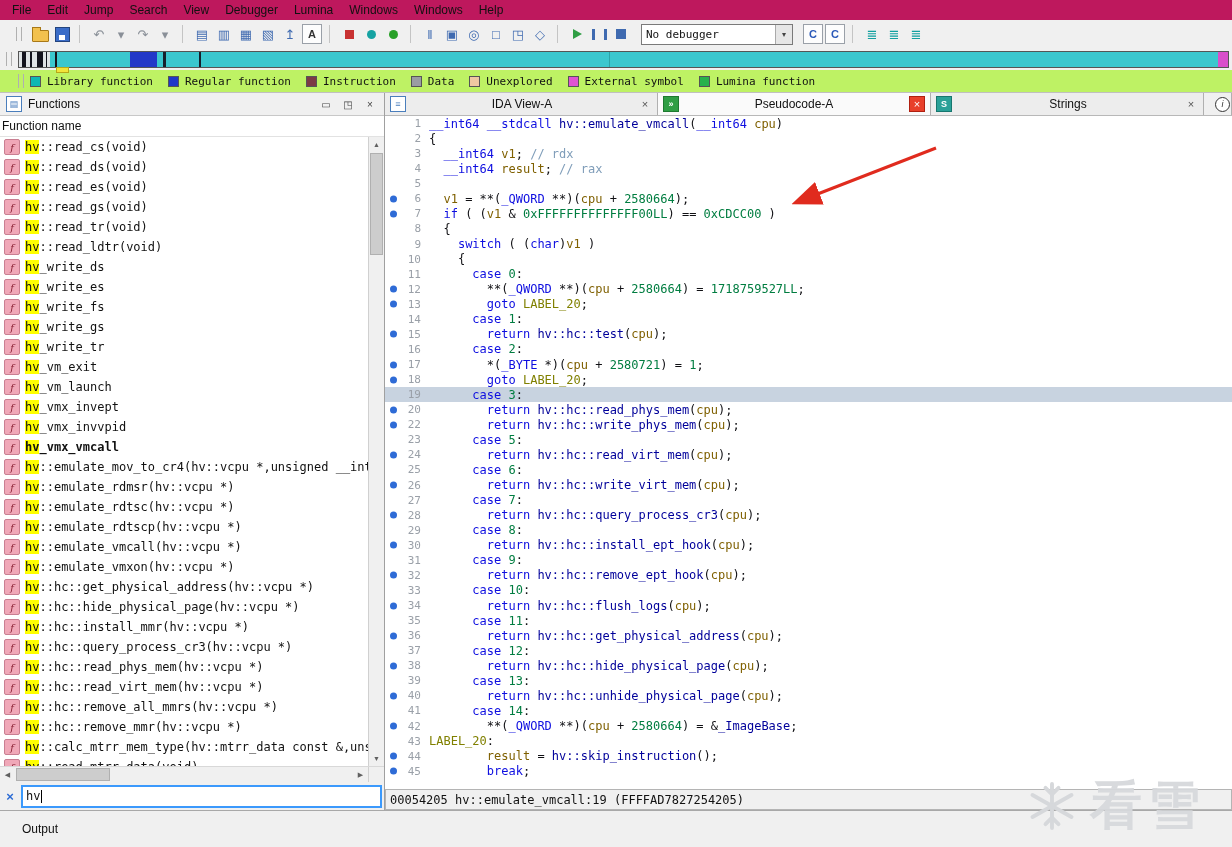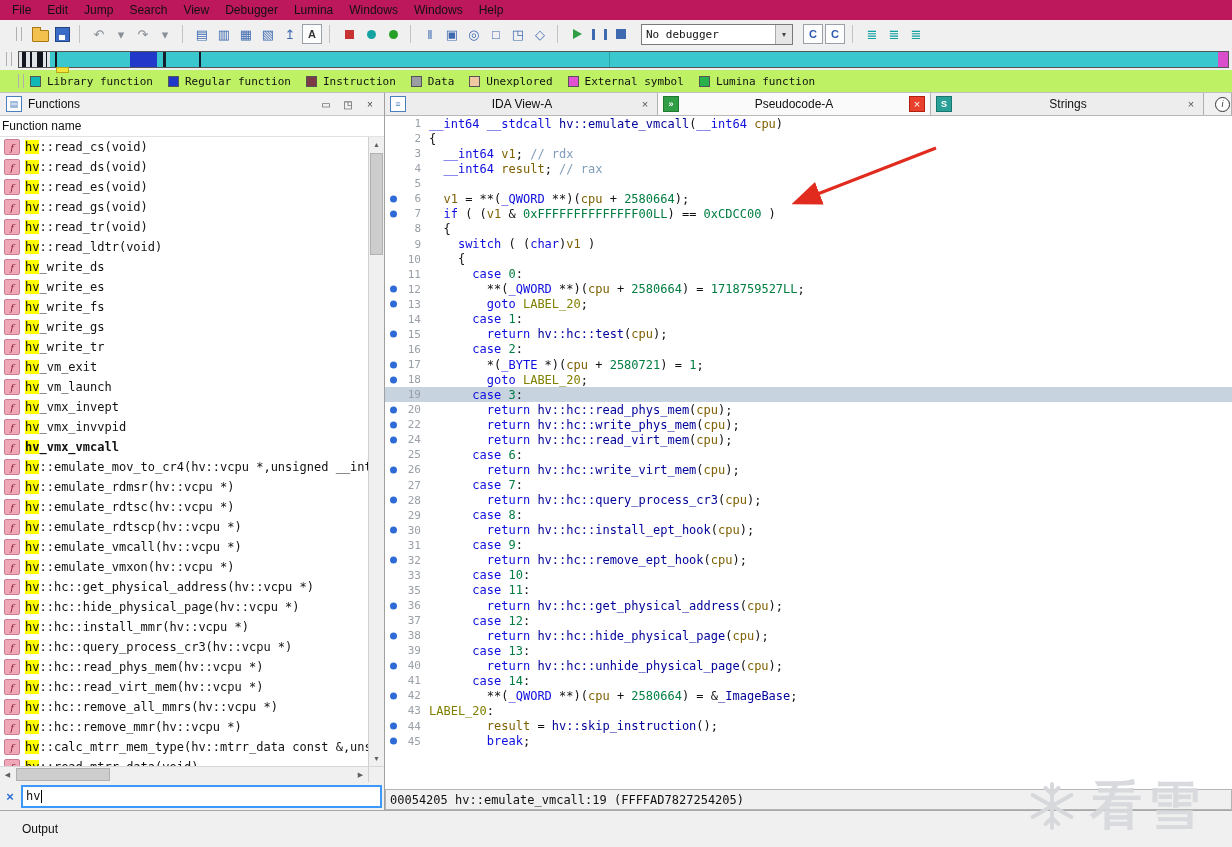--- a/index.html
+++ b/index.html
@@ -349,30 +349,32 @@
           <div class="code-line"><div class="gutter"><span class="bp-dot"></span><span class="lineno">12</span></div><span class="code-text"><span class="tk-p">        **(</span><span class="tk-t">_QWORD</span><span class="tk-p"> **)(</span><span class="tk-v">cpu</span><span class="tk-p"> + </span><span class="tk-nu">2580664</span><span class="tk-p">) = </span><span class="tk-nu">1718759527LL</span><span class="tk-p">;</span></span></div>
           <div class="code-line"><div class="gutter"><span class="bp-dot"></span><span class="lineno">13</span></div><span class="code-text"><span class="tk-p">        </span><span class="tk-k">goto</span><span class="tk-p"> </span><span class="tk-l">LABEL_20</span><span class="tk-p">;</span></span></div>
           <div class="code-line"><div class="gutter"><span class="lineno">14</span></div><span class="code-text"><span class="tk-p">      </span><span class="tk-k">case</span><span class="tk-p"> </span><span class="tk-nu">1</span><span class="tk-p">:</span></span></div>
           <div class="code-line"><div class="gutter"><span class="bp-dot"></span><span class="lineno">15</span></div><span class="code-text"><span class="tk-p">        </span><span class="tk-k">return</span><span class="tk-p"> </span><span class="tk-f">hv::hc::test</span><span class="tk-p">(</span><span class="tk-v">cpu</span><span class="tk-p">);</span></span></div>
           <div class="code-line"><div class="gutter"><span class="lineno">16</span></div><span class="code-text"><span class="tk-p">      </span><span class="tk-k">case</span><span class="tk-p"> </span><span class="tk-nu">2</span><span class="tk-p">:</span></span></div>
           <div class="code-line"><div class="gutter"><span class="bp-dot"></span><span class="lineno">17</span></div><span class="code-text"><span class="tk-p">        *(</span><span class="tk-t">_BYTE</span><span class="tk-p"> *)(</span><span class="tk-v">cpu</span><span class="tk-p"> + </span><span class="tk-nu">2580721</span><span class="tk-p">) = </span><span class="tk-nu">1</span><span class="tk-p">;</span></span></div>
           <div class="code-line"><div class="gutter"><span class="bp-dot"></span><span class="lineno">18</span></div><span class="code-text"><span class="tk-p">        </span><span class="tk-k">goto</span><span class="tk-p"> </span><span class="tk-l">LABEL_20</span><span class="tk-p">;</span></span></div>
           <div class="code-line cur"><div class="gutter"><span class="lineno">19</span></div><span class="code-text"><span class="tk-p">      </span><span class="tk-k">case</span><span class="tk-p"> </span><span class="tk-nu">3</span><span class="tk-p">:</span></span></div>
           <div class="code-line"><div class="gutter"><span class="bp-dot"></span><span class="lineno">20</span></div><span class="code-text"><span class="tk-p">        </span><span class="tk-k">return</span><span class="tk-p"> </span><span class="tk-f">hv::hc::read_phys_mem</span><span class="tk-p">(</span><span class="tk-v">cpu</span><span class="tk-p">);</span></span></div>
           <div class="code-line"><div class="gutter"><span class="bp-dot"></span><span class="lineno">22</span></div><span class="code-text"><span class="tk-p">        </span><span class="tk-k">return</span><span class="tk-p"> </span><span class="tk-f">hv::hc::write_phys_mem</span><span class="tk-p">(</span><span class="tk-v">cpu</span><span class="tk-p">);</span></span></div>
+          <div class="code-line"><div class="gutter"><span class="lineno">23</span></div><span class="code-text"><span class="tk-p">      </span><span class="tk-k">case</span><span class="tk-p"> </span><span class="tk-nu">5</span><span class="tk-p">:</span></span></div>
           <div class="code-line"><div class="gutter"><span class="bp-dot"></span><span class="lineno">24</span></div><span class="code-text"><span class="tk-p">        </span><span class="tk-k">return</span><span class="tk-p"> </span><span class="tk-f">hv::hc::read_virt_mem</span><span class="tk-p">(</span><span class="tk-v">cpu</span><span class="tk-p">);</span></span></div>
           <div class="code-line"><div class="gutter"><span class="lineno">25</span></div><span class="code-text"><span class="tk-p">      </span><span class="tk-k">case</span><span class="tk-p"> </span><span class="tk-nu">6</span><span class="tk-p">:</span></span></div>
           <div class="code-line"><div class="gutter"><span class="bp-dot"></span><span class="lineno">26</span></div><span class="code-text"><span class="tk-p">        </span><span class="tk-k">return</span><span class="tk-p"> </span><span class="tk-f">hv::hc::write_virt_mem</span><span class="tk-p">(</span><span class="tk-v">cpu</span><span class="tk-p">);</span></span></div>
           <div class="code-line"><div class="gutter"><span class="lineno">27</span></div><span class="code-text"><span class="tk-p">      </span><span class="tk-k">case</span><span class="tk-p"> </span><span class="tk-nu">7</span><span class="tk-p">:</span></span></div>
           <div class="code-line"><div class="gutter"><span class="bp-dot"></span><span class="lineno">28</span></div><span class="code-text"><span class="tk-p">        </span><span class="tk-k">return</span><span class="tk-p"> </span><span class="tk-f">hv::hc::query_process_cr3</span><span class="tk-p">(</span><span class="tk-v">cpu</span><span class="tk-p">);</span></span></div>
           <div class="code-line"><div class="gutter"><span class="lineno">29</span></div><span class="code-text"><span class="tk-p">      </span><span class="tk-k">case</span><span class="tk-p"> </span><span class="tk-nu">8</span><span class="tk-p">:</span></span></div>
           <div class="code-line"><div class="gutter"><span class="bp-dot"></span><span class="lineno">30</span></div><span class="code-text"><span class="tk-p">        </span><span class="tk-k">return</span><span class="tk-p"> </span><span class="tk-f">hv::hc::install_ept_hook</span><span class="tk-p">(</span><span class="tk-v">cpu</span><span class="tk-p">);</span></span></div>
           <div class="code-line"><div class="gutter"><span class="lineno">31</span></div><span class="code-text"><span class="tk-p">      </span><span class="tk-k">case</span><span class="tk-p"> </span><span class="tk-nu">9</span><span class="tk-p">:</span></span></div>
           <div class="code-line"><div class="gutter"><span class="bp-dot"></span><span class="lineno">32</span></div><span class="code-text"><span class="tk-p">        </span><span class="tk-k">return</span><span class="tk-p"> </span><span class="tk-f">hv::hc::remove_ept_hook</span><span class="tk-p">(</span><span class="tk-v">cpu</span><span class="tk-p">);</span></span></div>
           <div class="code-line"><div class="gutter"><span class="lineno">33</span></div><span class="code-text"><span class="tk-p">      </span><span class="tk-k">case</span><span class="tk-p"> </span><span class="tk-nu">10</span><span class="tk-p">:</span></span></div>
+          <div class="code-line"><div class="gutter"><span class="bp-dot"></span><span class="lineno">34</span></div><span class="code-text"><span class="tk-p">        </span><span class="tk-k">return</span><span class="tk-p"> </span><span class="tk-f">hv::hc::flush_logs</span><span class="tk-p">(</span><span class="tk-v">cpu</span><span class="tk-p">);</span></span></div>
           <div class="code-line"><div class="gutter"><span class="lineno">35</span></div><span class="code-text"><span class="tk-p">      </span><span class="tk-k">case</span><span class="tk-p"> </span><span class="tk-nu">11</span><span class="tk-p">:</span></span></div>
           <div class="code-line"><div class="gutter"><span class="bp-dot"></span><span class="lineno">36</span></div><span class="code-text"><span class="tk-p">        </span><span class="tk-k">return</span><span class="tk-p"> </span><span class="tk-f">hv::hc::get_physical_address</span><span class="tk-p">(</span><span class="tk-v">cpu</span><span class="tk-p">);</span></span></div>
           <div class="code-line"><div class="gutter"><span class="lineno">37</span></div><span class="code-text"><span class="tk-p">      </span><span class="tk-k">case</span><span class="tk-p"> </span><span class="tk-nu">12</span><span class="tk-p">:</span></span></div>
           <div class="code-line"><div class="gutter"><span class="bp-dot"></span><span class="lineno">38</span></div><span class="code-text"><span class="tk-p">        </span><span class="tk-k">return</span><span class="tk-p"> </span><span class="tk-f">hv::hc::hide_physical_page</span><span class="tk-p">(</span><span class="tk-v">cpu</span><span class="tk-p">);</span></span></div>
           <div class="code-line"><div class="gutter"><span class="lineno">39</span></div><span class="code-text"><span class="tk-p">      </span><span class="tk-k">case</span><span class="tk-p"> </span><span class="tk-nu">13</span><span class="tk-p">:</span></span></div>
           <div class="code-line"><div class="gutter"><span class="bp-dot"></span><span class="lineno">40</span></div><span class="code-text"><span class="tk-p">        </span><span class="tk-k">return</span><span class="tk-p"> </span><span class="tk-f">hv::hc::unhide_physical_page</span><span class="tk-p">(</span><span class="tk-v">cpu</span><span class="tk-p">);</span></span></div>
           <div class="code-line"><div class="gutter"><span class="lineno">41</span></div><span class="code-text"><span class="tk-p">      </span><span class="tk-k">case</span><span class="tk-p"> </span><span class="tk-nu">14</span><span class="tk-p">:</span></span></div>
           <div class="code-line"><div class="gutter"><span class="bp-dot"></span><span class="lineno">42</span></div><span class="code-text"><span class="tk-p">        **(</span><span class="tk-t">_QWORD</span><span class="tk-p"> **)(</span><span class="tk-v">cpu</span><span class="tk-p"> + </span><span class="tk-nu">2580664</span><span class="tk-p">) = &amp;</span><span class="tk-f">_ImageBase</span><span class="tk-p">;</span></span></div>
           <div class="code-line"><div class="gutter"><span class="lineno">43</span></div><span class="code-text"><span class="tk-l">LABEL_20</span><span class="tk-p">:</span></span></div>
           <div class="code-line"><div class="gutter"><span class="bp-dot"></span><span class="lineno">44</span></div><span class="code-text"><span class="tk-p">        </span><span class="tk-v">result</span><span class="tk-p"> = </span><span class="tk-f">hv::skip_instruction</span><span class="tk-p">();</span></span></div>

